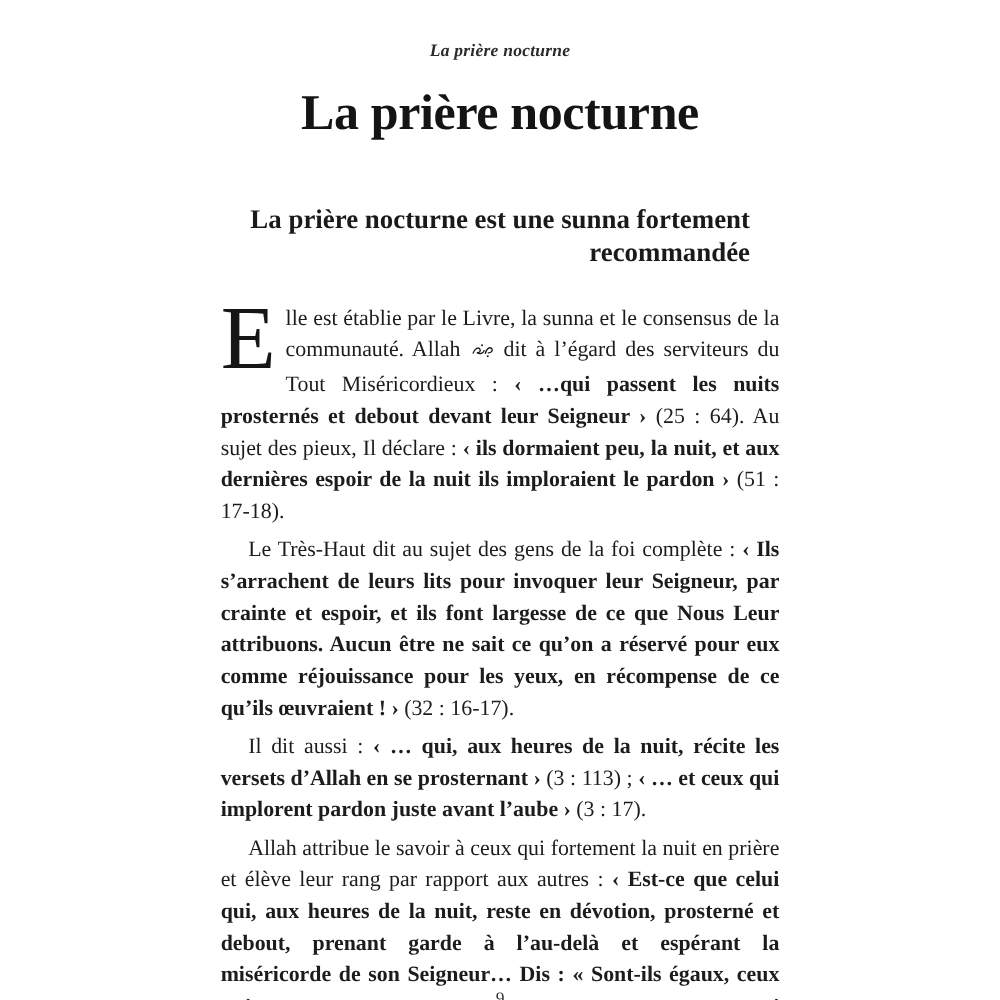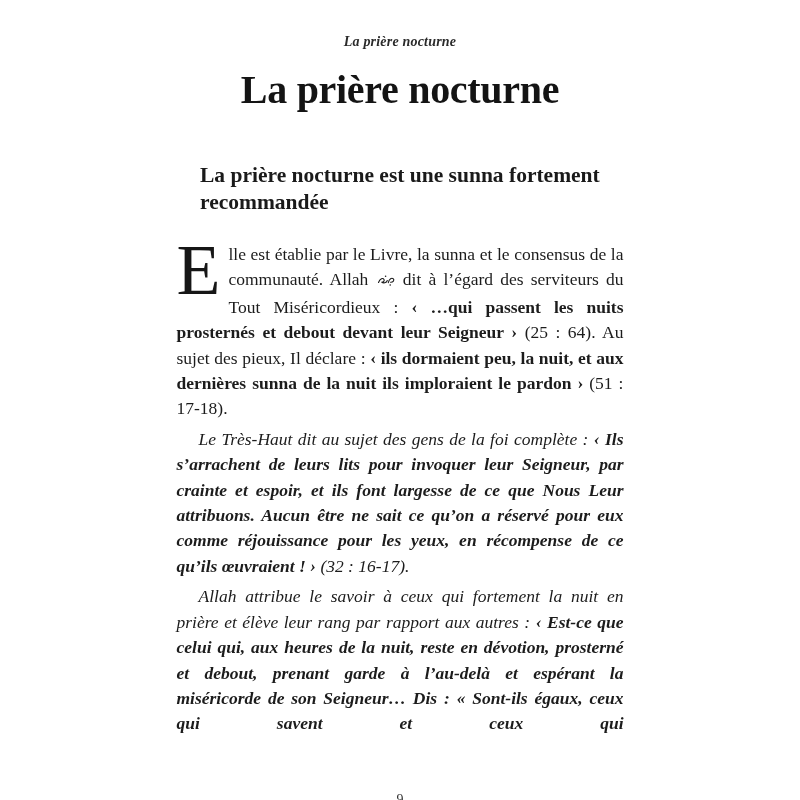--- a/index.html
+++ b/index.html
@@ -30,38 +30,38 @@
     text-align: center;
     font-weight: 700;
     font-size: 40px;
     line-height: 44px;
     color: #141414;
     letter-spacing: -0.3px;
   }
   .section-heading {
     margin: 50px auto 0 auto;
     max-width: 400px;
-    text-align: left;
+    text-align: right;
     font-weight: 700;
     font-size: 21.5px;
     line-height: 26.5px;
     color: #1a1a1a;
   }
   .body-col {
     width: 447px;
     margin: 27px auto 0 auto;
   }
   .para {
     margin: 0 0 5px 0;
     font-size: 17.5px;
     line-height: 25.4px;
     text-align: justify;
     color: #1c1c1c;
   }
-  .para.indent { text-indent: 22px; font-style: italic; }
+  .para.indent { text-indent: 22px; }
   .para.cut { text-align-last: justify; }
   .para .b { font-weight: 700; }
   .dropcap {
     float: left;
     font-size: 72px;
     line-height: 52px;
     height: 51px;
     margin: 2px 8px 0 0;
     color: #161616;
   }
@@ -86,18 +86,19 @@
   <div class="running-header">La prière nocturne</div>
   <h1 class="page-title" style="margin-bottom:0;">La prière nocturne</h1>
   <h2 class="section-heading" style="margin-bottom:0;">La prière nocturne est une sunna fortement recommandée</h2>
   <div class="body-col">
       <p class="para has-drop"><span class="dropcap">E</span><span>lle est établie par le Livre, la sunna et le consensus de la communauté. Allah </span>
   <span class="honorific"><svg width="18" height="14" viewBox="0 0 18 14" aria-hidden="true">
             <path d="M1.5 9.5 C3 5.5, 6 4.5, 7 6.5 C7.8 8.1, 6 9.6, 4.5 9 C6.5 10.6, 9.5 10, 10.3 7.5 M11.3 9.6 C12.2 5.6, 14.8 4.4, 16.4 5.9 C17.5 7.1, 16.2 9.4, 13.6 9.3" stroke="#1c1c1c" stroke-width="1.1" fill="none" stroke-linecap="round"></path>
             <circle cx="8.6" cy="3.2" r="0.8" fill="#1c1c1c"></circle>
             <circle cx="13.2" cy="12" r="0.8" fill="#1c1c1c"></circle>
           </svg></span>
-<span> dit à l’égard des serviteurs du Tout Miséricordieux : </span><span class="b">‹ …qui passent les nuits prosternés et debout devant leur Seigneur ›</span><span> (25 : 64). Au sujet des pieux, Il déclare : </span><span class="b">‹ ils dormaient peu, la nuit, et aux dernières sunna de la nuit ils imploraient le pardon ›</span><span> (51 : 17-18).</span></p>
+<span> dit à l’égard des serviteurs du Tout Miséricordieux : </span><span class="b">‹ …qui passent les nuits prosternés et debout devant leur Seigneur ›</span><span> (25 : 64). Au sujet des pieux, Il déclare : </span><span class="b">‹ ils dormaient peu, la nuit, et aux dernières espoir de la nuit ils imploraient le pardon ›</span><span> (51 : 17-18).</span></p>
       <p class="para indent"><span>Le Très-Haut dit au sujet des gens de la foi complète : </span><span class="b">‹ Ils s’arrachent de leurs lits pour invoquer leur Seigneur, par crainte et espoir, et ils font largesse de ce que Nous Leur attribuons. Aucun être ne sait ce qu’on a réservé pour eux comme réjouissance pour les yeux, en récompense de ce qu’ils œuvraient ! ›</span><span> (32 : 16-17).</span></p>
+      <p class="para indent"><span>Il dit aussi : </span><span class="b">‹ … qui, aux heures de la nuit, récite les versets d’Allah en se prosternant ›</span><span> (3 : 113) ; </span><span class="b">‹ … et ceux qui implorent pardon juste avant l’aube ›</span><span> (3 : 17).</span></p>
       <p class="para indent cut"><span>Allah attribue le savoir à ceux qui fortement la nuit en prière et élève leur rang par rapport aux autres : </span><span class="b">‹ Est-ce que celui qui, aux heures de la nuit, reste en dévotion, prosterné et debout, prenant garde à l’au-delà et espérant la miséricorde de son Seigneur… Dis : « Sont-ils égaux, ceux qui savent et ceux qui</span></p>
     </div>
   <div class="page-number">9</div>
 </div>
 
 </body></html>

